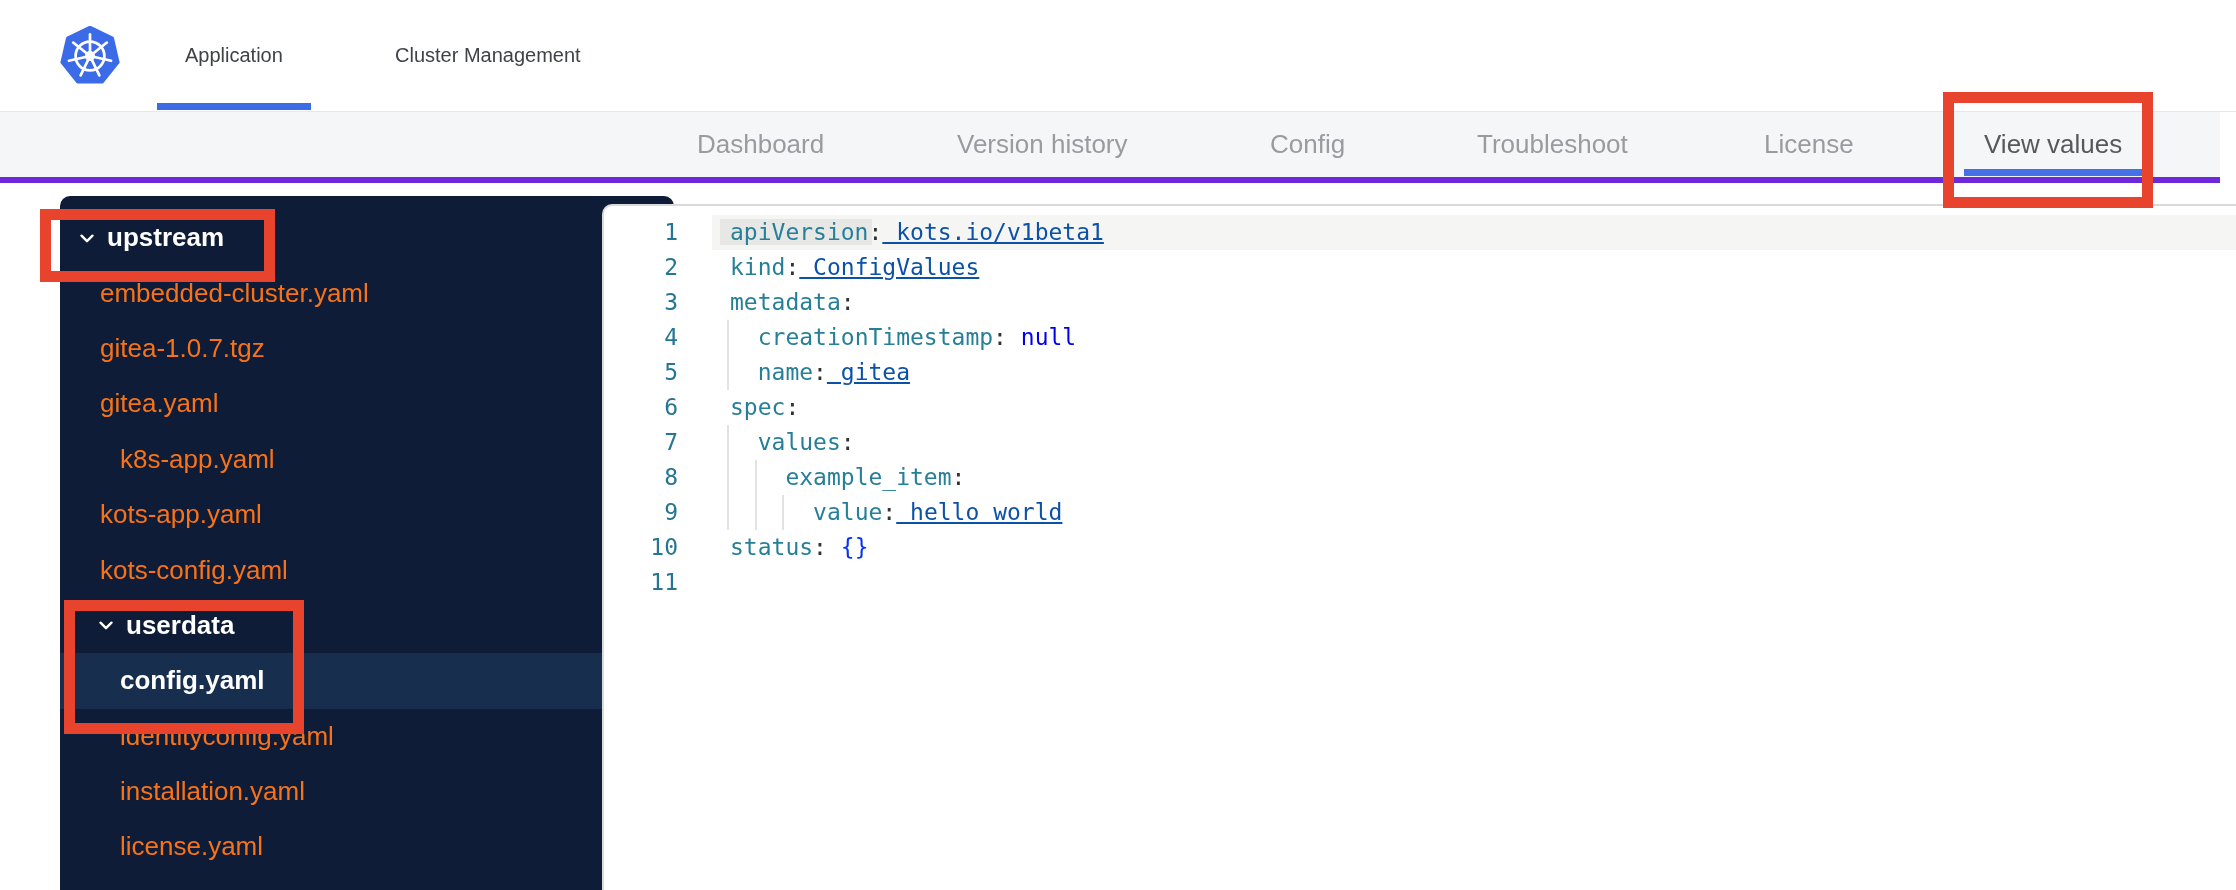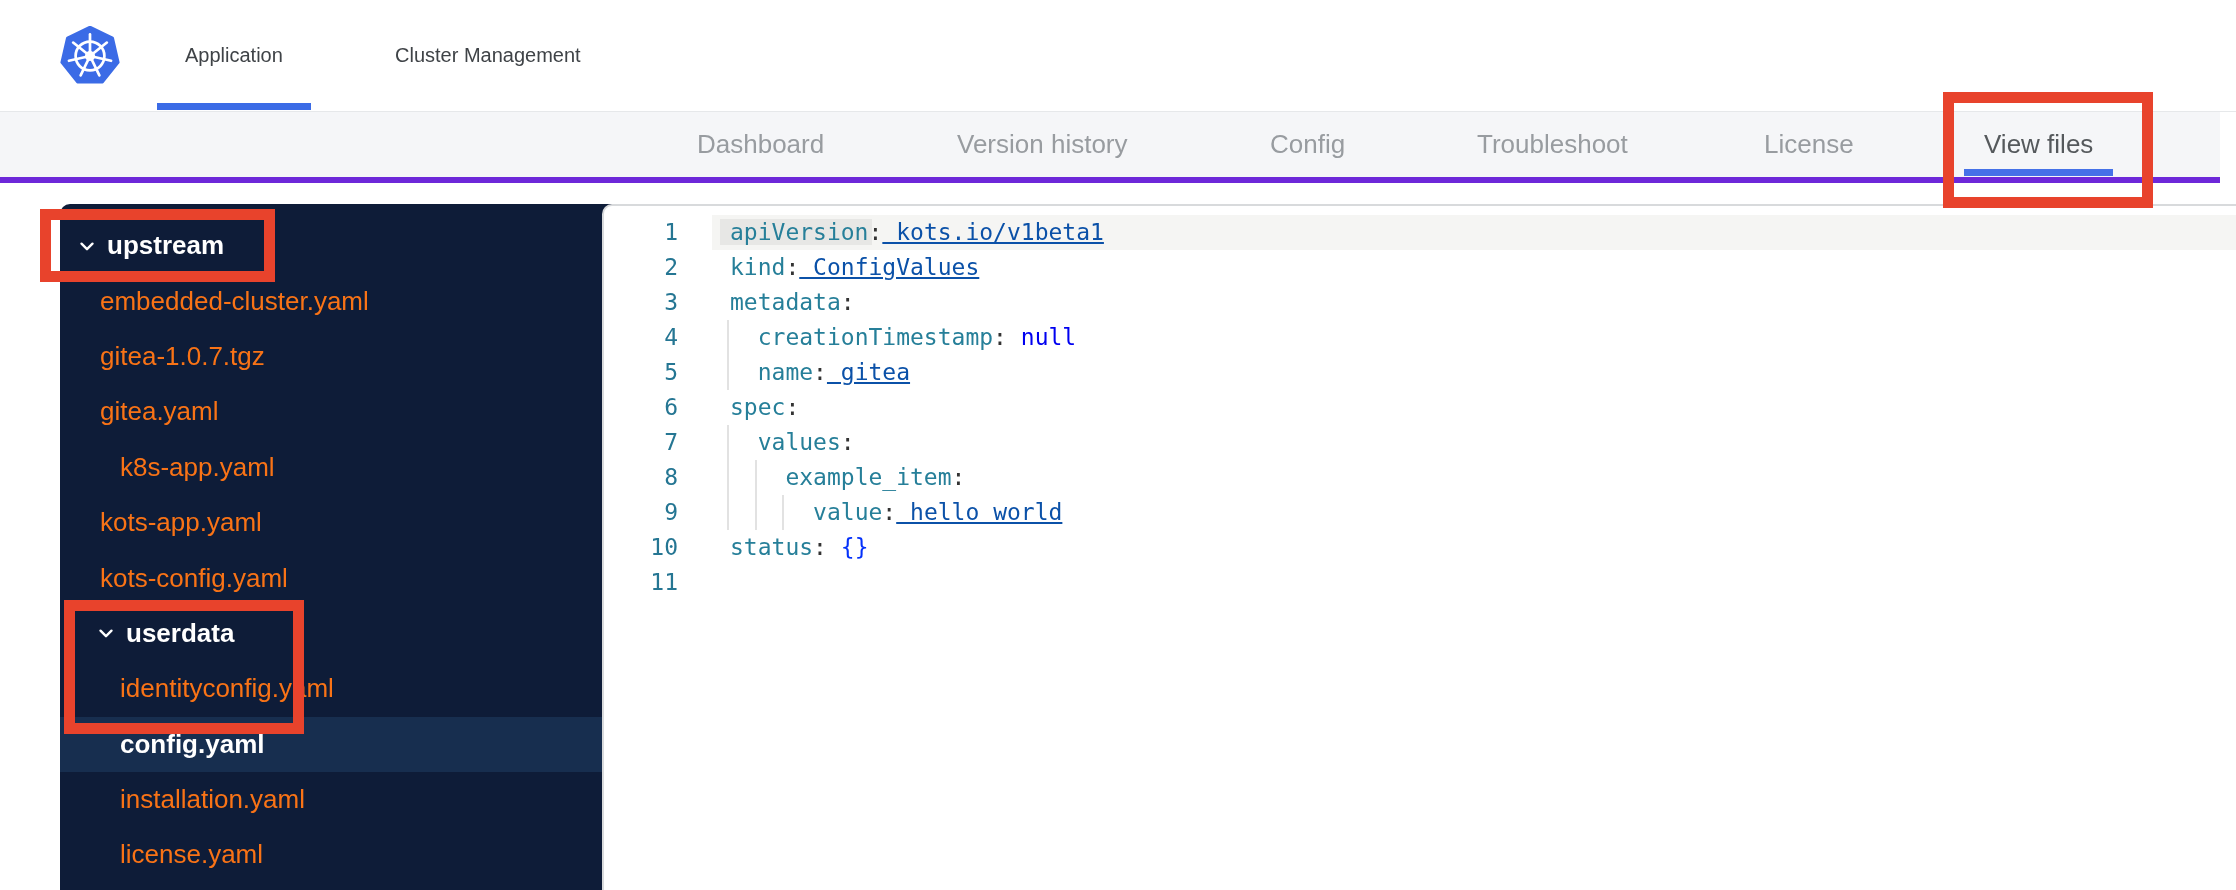--- a/index.html
+++ b/index.html
@@ -23,21 +23,21 @@
   .navbar { position:absolute; top:112px; left:0; right:16px; height:71px; background:#f5f6f8; border-bottom:6px solid #6d28d9; }
   .nav-item { position:absolute; top:0; bottom:0; display:flex; align-items:center;
     font-size:26px; color:#989ca0; cursor:pointer; }
   .nav-item.active { color:#55595c; }
   .nav-item:nth-child(1){ left:697px; } .nav-item:nth-child(2){ left:957px; }
   .nav-item:nth-child(3){ left:1270px;} .nav-item:nth-child(4){ left:1477px;}
   .nav-item:nth-child(5){ left:1764px;} .nav-item:nth-child(6){ left:1984px;}
   .nav-item.active::after { content:""; position:absolute; left:-20px; right:-20px; bottom:1px; height:7px; background:#4571e8; }
 
   
-  .sidebar { position:absolute; left:60px; top:204px; width:614px; bottom:0;
+  .sidebar { position:absolute; left:60px; top:196px; width:614px; bottom:0;
     background:#0e1c38; border-radius:10px 10px 0 0; padding-top:14px; }
   .tree-row { height:55.4px; display:flex; align-items:center; cursor:pointer; white-space:nowrap; }
   .tree-row .chev { display:inline-flex; margin-right:9px; flex:none; }
   .tree-row.folder { color:#ffffff; font-weight:bold; font-size:26px; }
   .tree-row.file { color:#f97316; font-size:26px; }
   .tree-row.selected { background:#172e4f; color:#ffffff; font-weight:bold; }
 
   
   .editor { position:absolute; left:602px; top:204px; right:0; bottom:0; background:#fff;
     border-top:2px solid #d8dadc; border-left:2px solid #d8dadc; border-radius:10px 0 0 0;
@@ -97,21 +97,21 @@
       <div class="nav-item">
         <span>Config</span>
       </div>
       <div class="nav-item">
         <span>Troubleshoot</span>
       </div>
       <div class="nav-item">
         <span>License</span>
       </div>
       <div class="nav-item active">
-        <span>View files</span>
+        <span>View values</span>
       </div>
     </div>
 
   <div class="sidebar">
       <div class="tree-row folder" style="padding-left: 16px;">
         <span class="chev">
           <svg width="22" height="22" viewBox="0 0 24 24">
             <polyline points="6,9.5 12,15.5 18,9.5" fill="none" stroke="#fff" stroke-width="2.6" stroke-linecap="round" stroke-linejoin="round"></polyline>
           </svg>
         </span>
@@ -136,25 +136,25 @@
         <span>kots-config.yaml</span>
       </div>
       <div class="tree-row folder" style="padding-left: 35px;">
         <span class="chev">
           <svg width="22" height="22" viewBox="0 0 24 24">
             <polyline points="6,9.5 12,15.5 18,9.5" fill="none" stroke="#fff" stroke-width="2.6" stroke-linecap="round" stroke-linejoin="round"></polyline>
           </svg>
         </span>
         <span>userdata</span>
       </div>
-      <div class="tree-row file" style="padding-left: 60px;">
-        <span>identityconfig.yaml</span>
-      </div>
       <div class="tree-row file selected" style="padding-left: 60px;">
         <span>config.yaml</span>
+      </div>
+      <div class="tree-row file" style="padding-left: 60px;">
+        <span>identityconfig.yaml</span>
       </div>
       <div class="tree-row file" style="padding-left: 60px;">
         <span>installation.yaml</span>
       </div>
       <div class="tree-row file" style="padding-left: 60px;">
         <span>license.yaml</span>
       </div>
     </div>
 
   <div class="editor">

